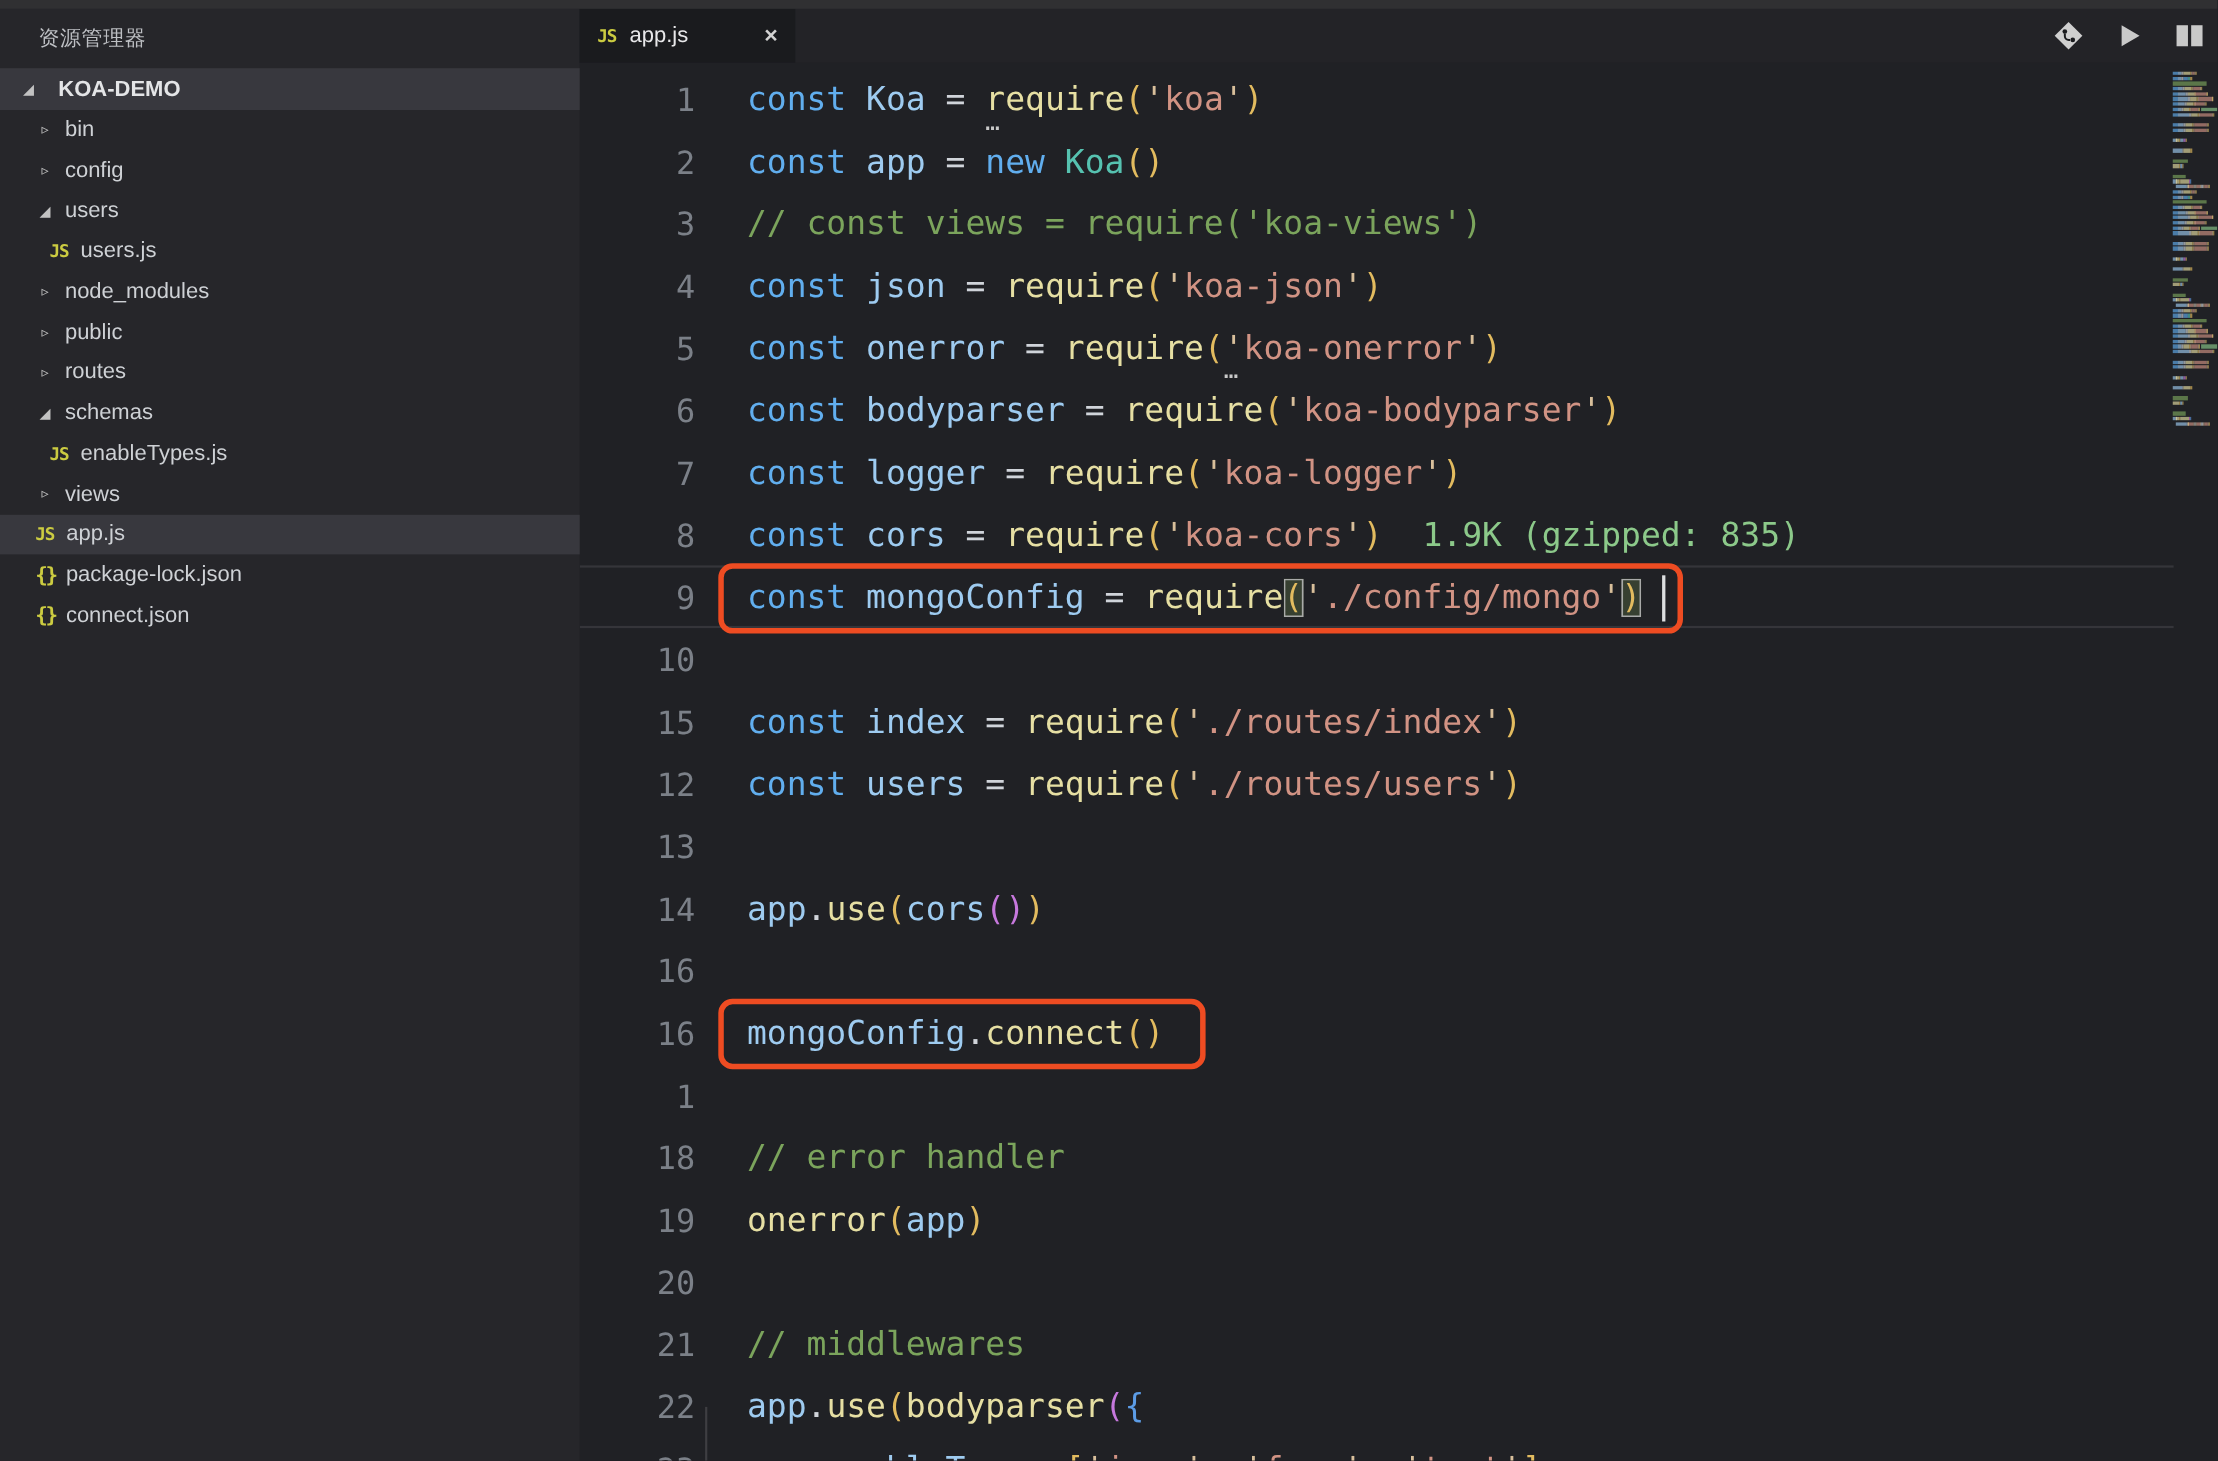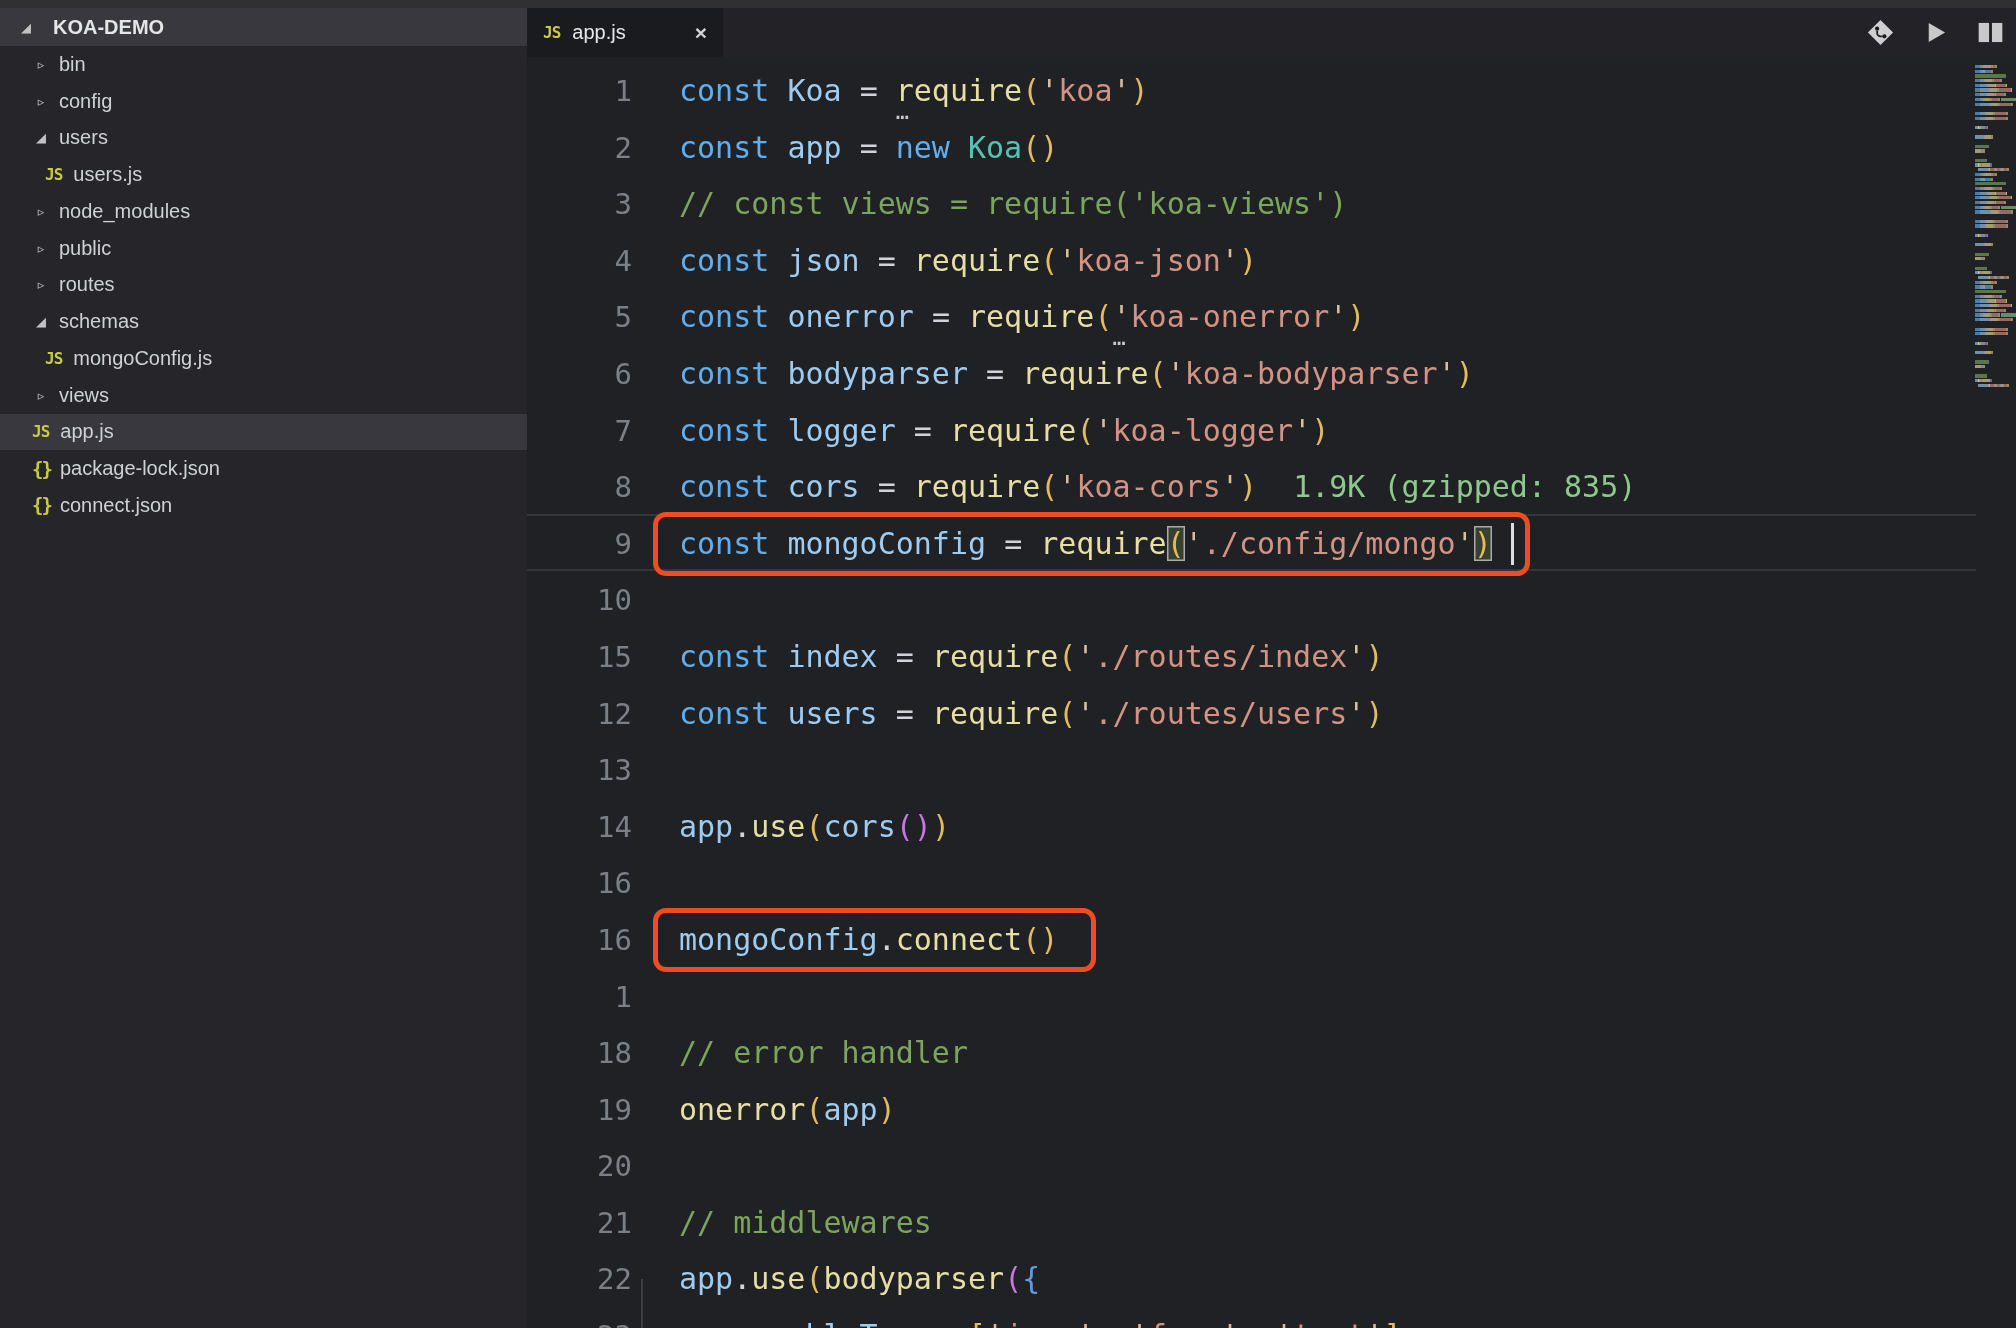--- a/index.html
+++ b/index.html
@@ -60,20 +60,23 @@
   #minimap{position:absolute;right:0;top:8px;width:41px;z-index:6;overflow:hidden;}
   .mmrow{display:flex;height:3.2px;margin-bottom:1.5px;}
   .mmseg{height:100%;opacity:.65;}
 </style>
 </head>
 <body>
 
 <div id="topstrip"></div>
 
 <div id="sidebar">
+  <div id="sidebar-header">
+    <span>资源管理器</span>
+  </div>
   <div id="root-row">
     <span class="tw">◢</span>
     <span class="tree-label">KOA-DEMO</span>
   </div>
   <div id="file-tree">
       <div class="tree-row ind1">
         <span class="tw">▹</span>
         <span class="tree-label">bin</span>
       </div>
       <div class="tree-row ind1">
@@ -99,21 +102,21 @@
       <div class="tree-row ind1">
         <span class="tw">▹</span>
         <span class="tree-label">routes</span>
       </div>
       <div class="tree-row ind1">
         <span class="tw">◢</span>
         <span class="tree-label">schemas</span>
       </div>
       <div class="tree-row ind2">
         <span class="badge js">JS</span>
-        <span class="tree-label">mongoConfig.js</span>
+        <span class="tree-label">enableTypes.js</span>
       </div>
       <div class="tree-row ind1">
         <span class="tw">▹</span>
         <span class="tree-label">views</span>
       </div>
       <div class="tree-row ind1 selected">
         <span class="badge js">JS</span>
         <span class="tree-label">app.js</span>
       </div>
       <div class="tree-row ind1">

